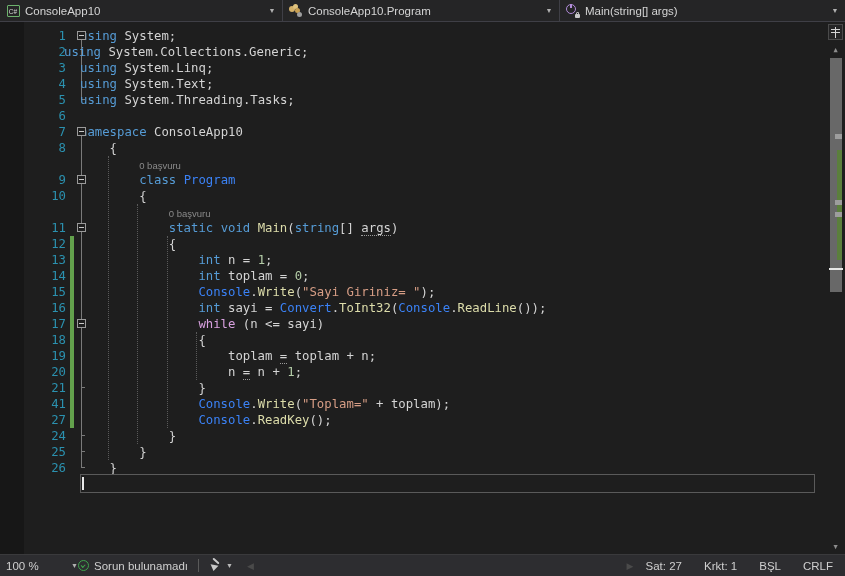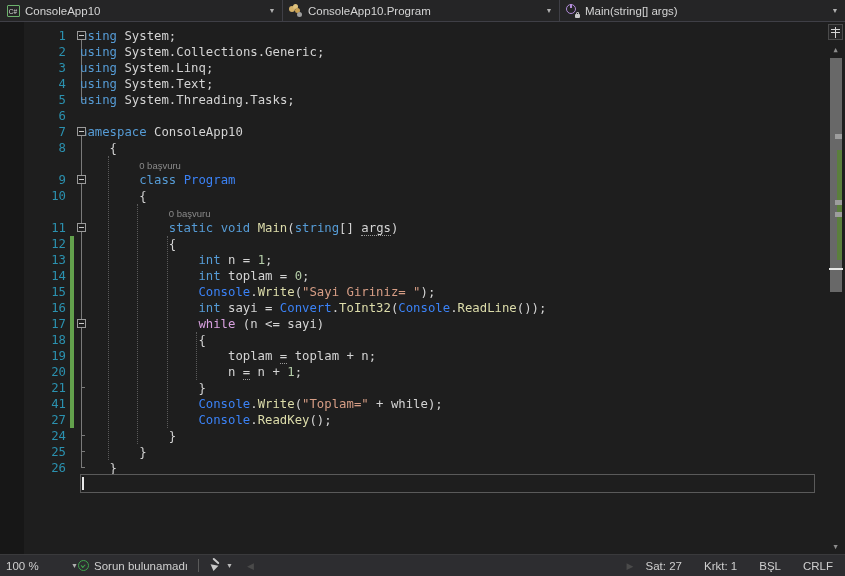--- a/index.html
+++ b/index.html
@@ -426,41 +426,41 @@
           <div class="guide" style="left: 172.4px; top: 310px; height: 48px;"></div>
           <div class="foldline tail" style="left: 57px; top: 17px; height: 61px;"></div>
           <div class="foldline tail" style="left: 57px; top: 113px; height: 333px;"></div>
           <div class="foldline tail" style="left: 57px; top: 161px; height: 269px;"></div>
           <div class="foldline tail" style="left: 57px; top: 209px; height: 205px;"></div>
           <div class="foldline tail" style="left: 57px; top: 305px; height: 61px;"></div>
           <div class="changebar" style="top: 214px; height: 192px;"></div>
           <div class="codelens" style="left: 115.2px; top: 136px;">0 başvuru</div>
           <div class="codelens" style="left: 144.8px; top: 184px;">0 başvuru</div>
           <div class="line" style="top: 6px;"><span class="lnum">1</span><span class="ltext" style="left: 56px;"><span class="k">using</span><span class="pn"> </span><span class="id">System</span><span class="pn">;</span></span></div>
-          <div class="line" style="top: 22px;"><span class="lnum">2</span><span class="ltext" style="left: 56px;"><span class="k">using</span><span class="pn"> </span><span class="id">System.Collections.Generic</span><span class="pn">;</span></span></div>
+          <div class="line" style="top: 22px;"><span class="lnum">2</span><span class="ltext" style="left: 40px;"><span class="k">using</span><span class="pn"> </span><span class="id">System.Collections.Generic</span><span class="pn">;</span></span></div>
           <div class="line" style="top: 38px;"><span class="lnum">3</span><span class="ltext" style="left: 56px;"><span class="k">using</span><span class="pn"> </span><span class="id">System.Linq</span><span class="pn">;</span></span></div>
           <div class="line" style="top: 54px;"><span class="lnum">4</span><span class="ltext" style="left: 56px;"><span class="k">using</span><span class="pn"> </span><span class="id">System.Text</span><span class="pn">;</span></span></div>
           <div class="line" style="top: 70px;"><span class="lnum">5</span><span class="ltext" style="left: 56px;"><span class="k">using</span><span class="pn"> </span><span class="id">System.Threading.Tasks</span><span class="pn">;</span></span></div>
           <div class="line" style="top: 86px;"><span class="lnum">6</span><span class="ltext" style="left: 56px;"></span></div>
           <div class="line" style="top: 102px;"><span class="lnum">7</span><span class="ltext" style="left: 56px;"><span class="k">namespace</span><span class="pn"> </span><span class="id">ConsoleApp10</span></span></div>
           <div class="line" style="top: 118px;"><span class="lnum">8</span><span class="ltext" style="left: 85.6px;"><span class="pn">{</span></span></div>
           <div class="line" style="top: 150px;"><span class="lnum">9</span><span class="ltext" style="left: 115.2px;"><span class="k">class</span><span class="pn"> </span><span class="ty">Program</span></span></div>
           <div class="line" style="top: 166px;"><span class="lnum">10</span><span class="ltext" style="left: 115.2px;"><span class="pn">{</span></span></div>
           <div class="line" style="top: 198px;"><span class="lnum">11</span><span class="ltext" style="left: 144.8px;"><span class="k">static</span><span class="pn"> </span><span class="k">void</span><span class="pn"> </span><span class="mth">Main</span><span class="pn">(</span><span class="k">string</span><span class="pn">[] </span><span class="id sq">args</span><span class="pn">)</span></span></div>
           <div class="line" style="top: 214px;"><span class="lnum">12</span><span class="ltext" style="left: 144.8px;"><span class="pn">{</span></span></div>
           <div class="line" style="top: 230px;"><span class="lnum">13</span><span class="ltext" style="left: 174.4px;"><span class="k">int</span><span class="pn"> n = </span><span class="num">1</span><span class="pn">;</span></span></div>
           <div class="line" style="top: 246px;"><span class="lnum">14</span><span class="ltext" style="left: 174.4px;"><span class="k">int</span><span class="pn"> toplam = </span><span class="num">0</span><span class="pn">;</span></span></div>
           <div class="line" style="top: 262px;"><span class="lnum">15</span><span class="ltext" style="left: 174.4px;"><span class="ty">Console</span><span class="pn">.</span><span class="mth">Write</span><span class="pn">(</span><span class="str">"Sayi Giriniz= "</span><span class="pn">);</span></span></div>
           <div class="line" style="top: 278px;"><span class="lnum">16</span><span class="ltext" style="left: 174.4px;"><span class="k">int</span><span class="pn"> sayi = </span><span class="ty">Convert</span><span class="pn">.</span><span class="mth">ToInt32</span><span class="pn">(</span><span class="ty">Console</span><span class="pn">.</span><span class="mth">ReadLine</span><span class="pn">());</span></span></div>
           <div class="line" style="top: 294px;"><span class="lnum">17</span><span class="ltext" style="left: 174.4px;"><span class="kc">while</span><span class="pn"> (n &lt;= sayi)</span></span></div>
           <div class="line" style="top: 310px;"><span class="lnum">18</span><span class="ltext" style="left: 174.4px;"><span class="pn">{</span></span></div>
           <div class="line" style="top: 326px;"><span class="lnum">19</span><span class="ltext" style="left: 204px;"><span class="pn">toplam </span><span class="pn sq">=</span><span class="pn"> toplam + n;</span></span></div>
           <div class="line" style="top: 342px;"><span class="lnum">20</span><span class="ltext" style="left: 204px;"><span class="pn">n </span><span class="pn sq">=</span><span class="pn"> n + </span><span class="num">1</span><span class="pn">;</span></span></div>
           <div class="line" style="top: 358px;"><span class="lnum">21</span><span class="ltext" style="left: 174.4px;"><span class="pn">}</span></span></div>
-          <div class="line" style="top: 374px;"><span class="lnum">41</span><span class="ltext" style="left: 174.4px;"><span class="ty">Console</span><span class="pn">.</span><span class="mth">Write</span><span class="pn">(</span><span class="str">"Toplam="</span><span class="pn"> + while);</span></span></div>
+          <div class="line" style="top: 374px;"><span class="lnum">41</span><span class="ltext" style="left: 174.4px;"><span class="ty">Console</span><span class="pn">.</span><span class="mth">Write</span><span class="pn">(</span><span class="str">"Toplam="</span><span class="pn"> + toplam);</span></span></div>
           <div class="line" style="top: 390px;"><span class="lnum">27</span><span class="ltext" style="left: 174.4px;"><span class="ty">Console</span><span class="pn">.</span><span class="mth">ReadKey</span><span class="pn">();</span></span></div>
           <div class="line" style="top: 406px;"><span class="lnum">24</span><span class="ltext" style="left: 144.8px;"><span class="pn">}</span></span></div>
           <div class="line" style="top: 422px;"><span class="lnum">25</span><span class="ltext" style="left: 115.2px;"><span class="pn">}</span></span></div>
           <div class="line" style="top: 438px;"><span class="lnum">26</span><span class="ltext" style="left: 85.6px;"><span class="pn">}</span></span></div>
           <div class="foldbox" style="top: 9px;"></div>
           <div class="foldbox" style="top: 105px;"></div>
           <div class="foldbox" style="top: 153px;"></div>
           <div class="foldbox" style="top: 201px;"></div>
           <div class="foldbox" style="top: 297px;"></div>
           <div class="curline" style="top: 452px; left: 56px; width: 735px; height: 19px;"></div>

